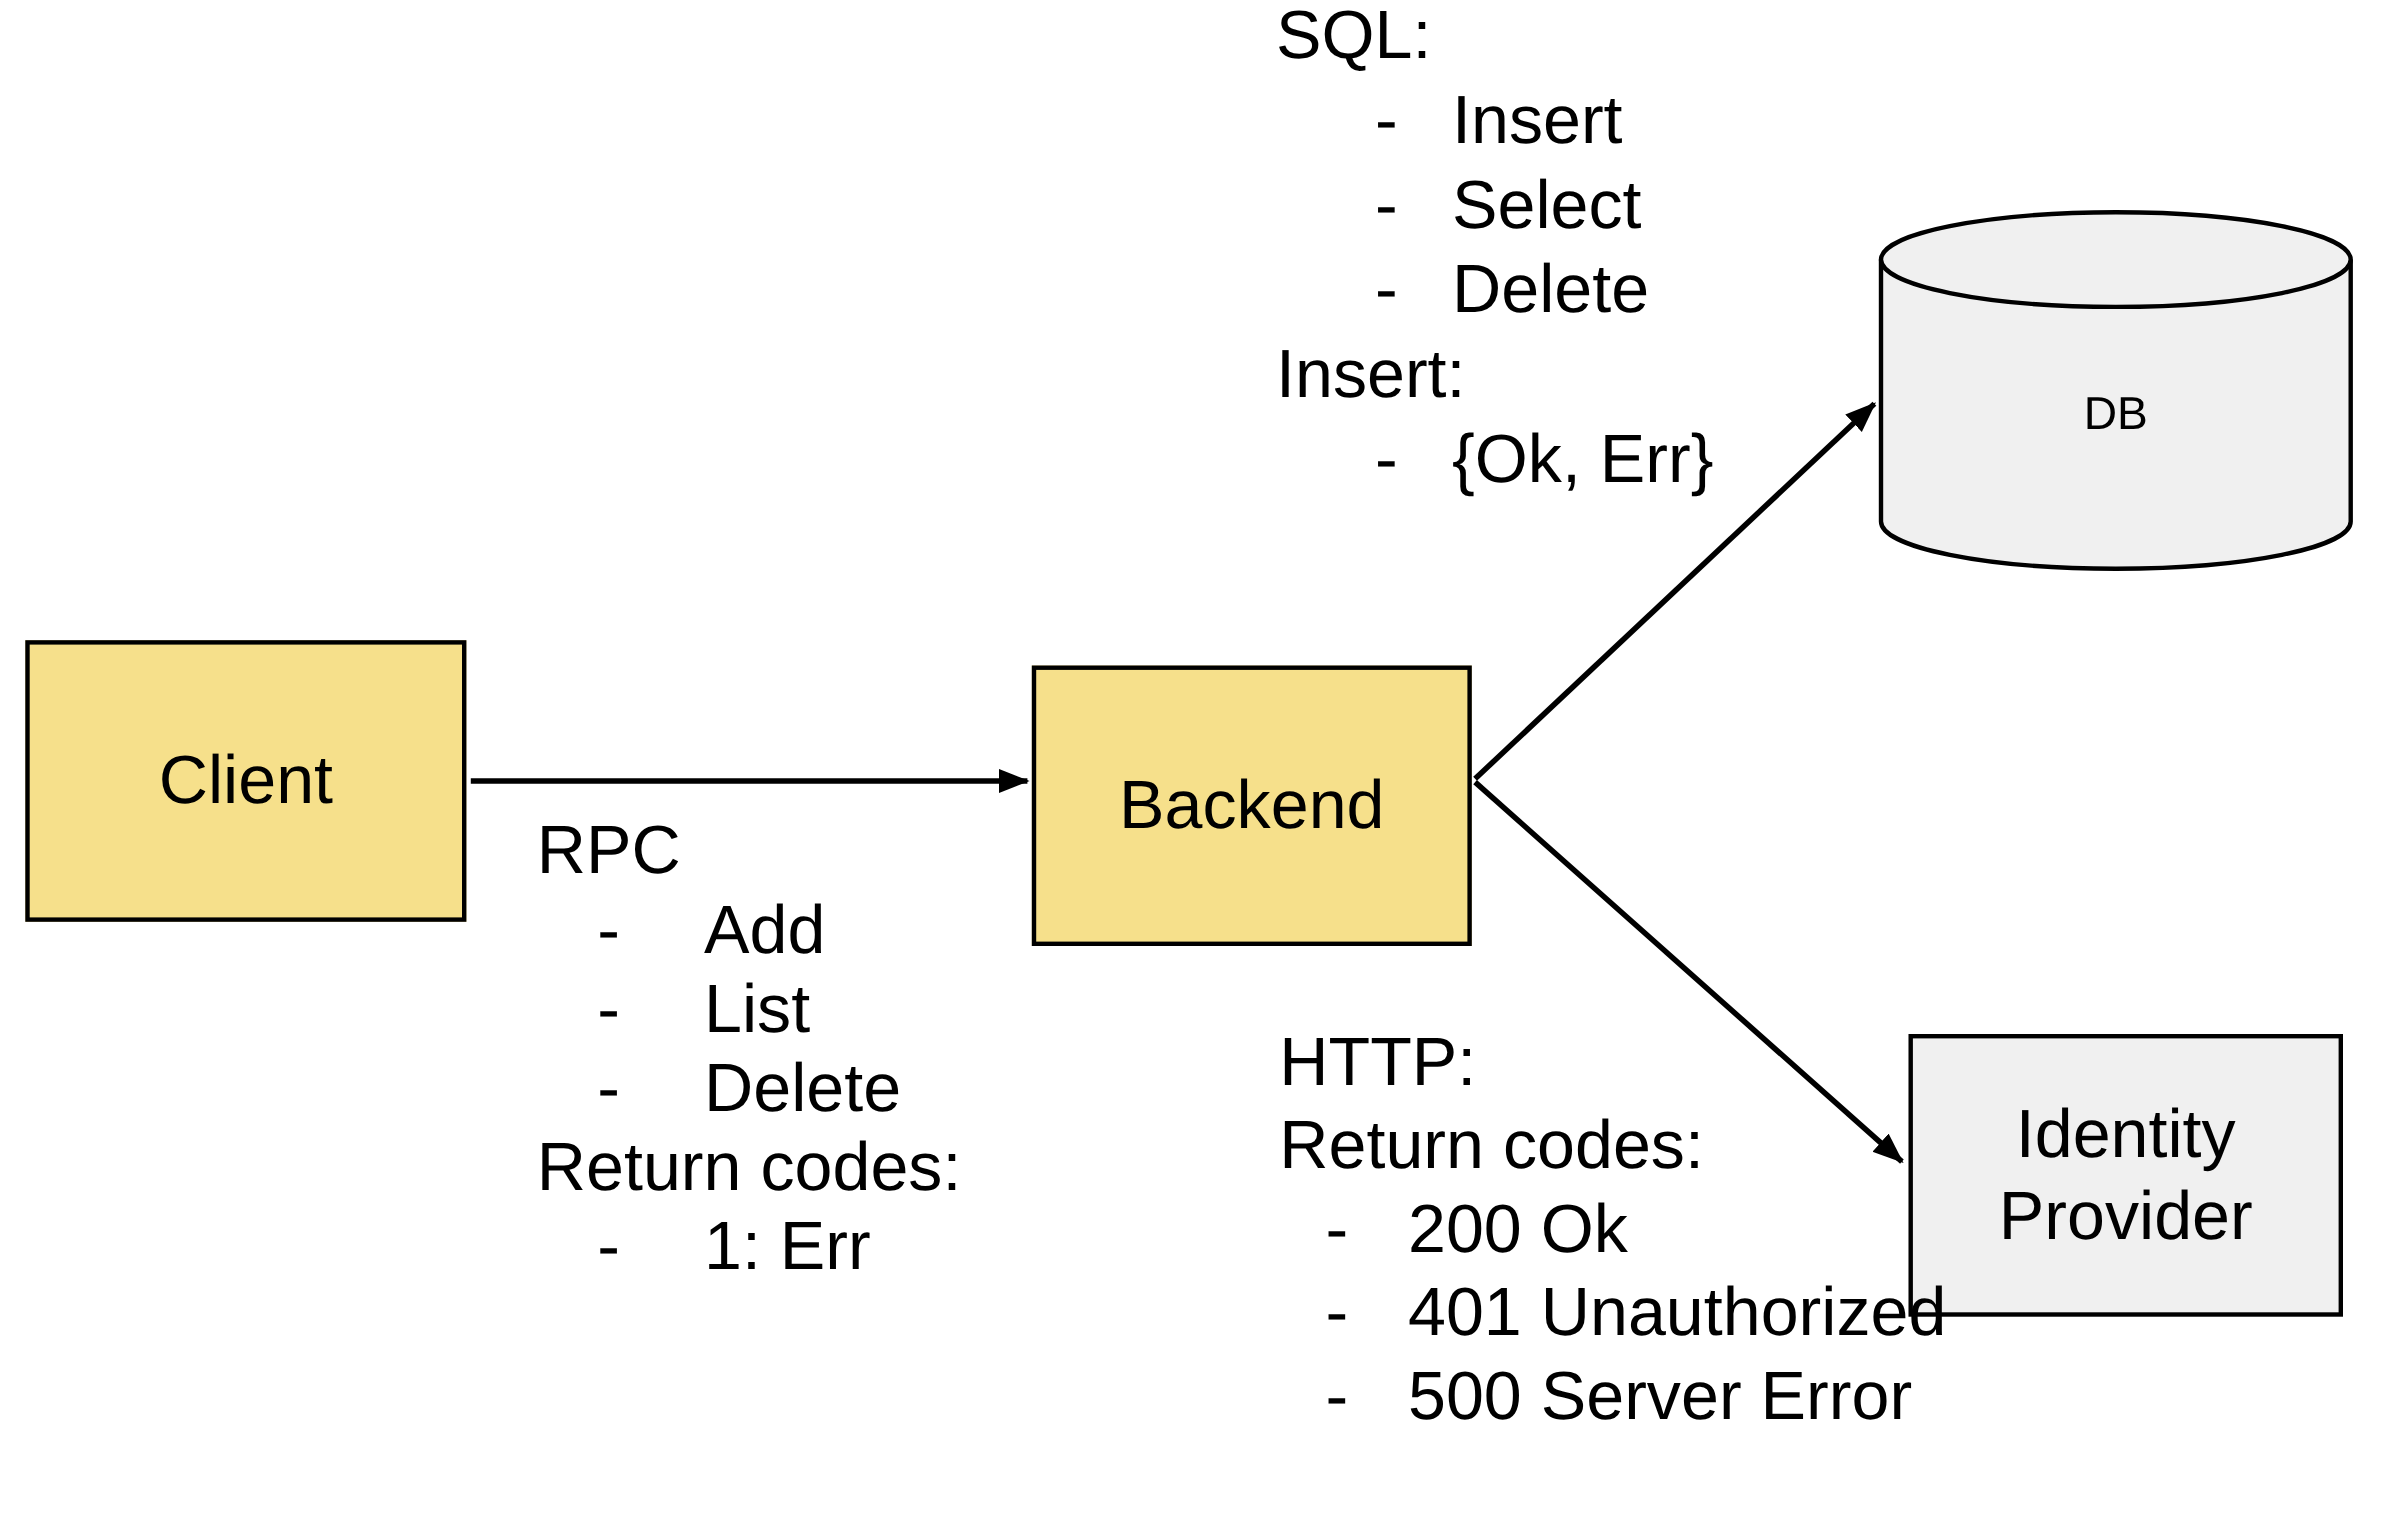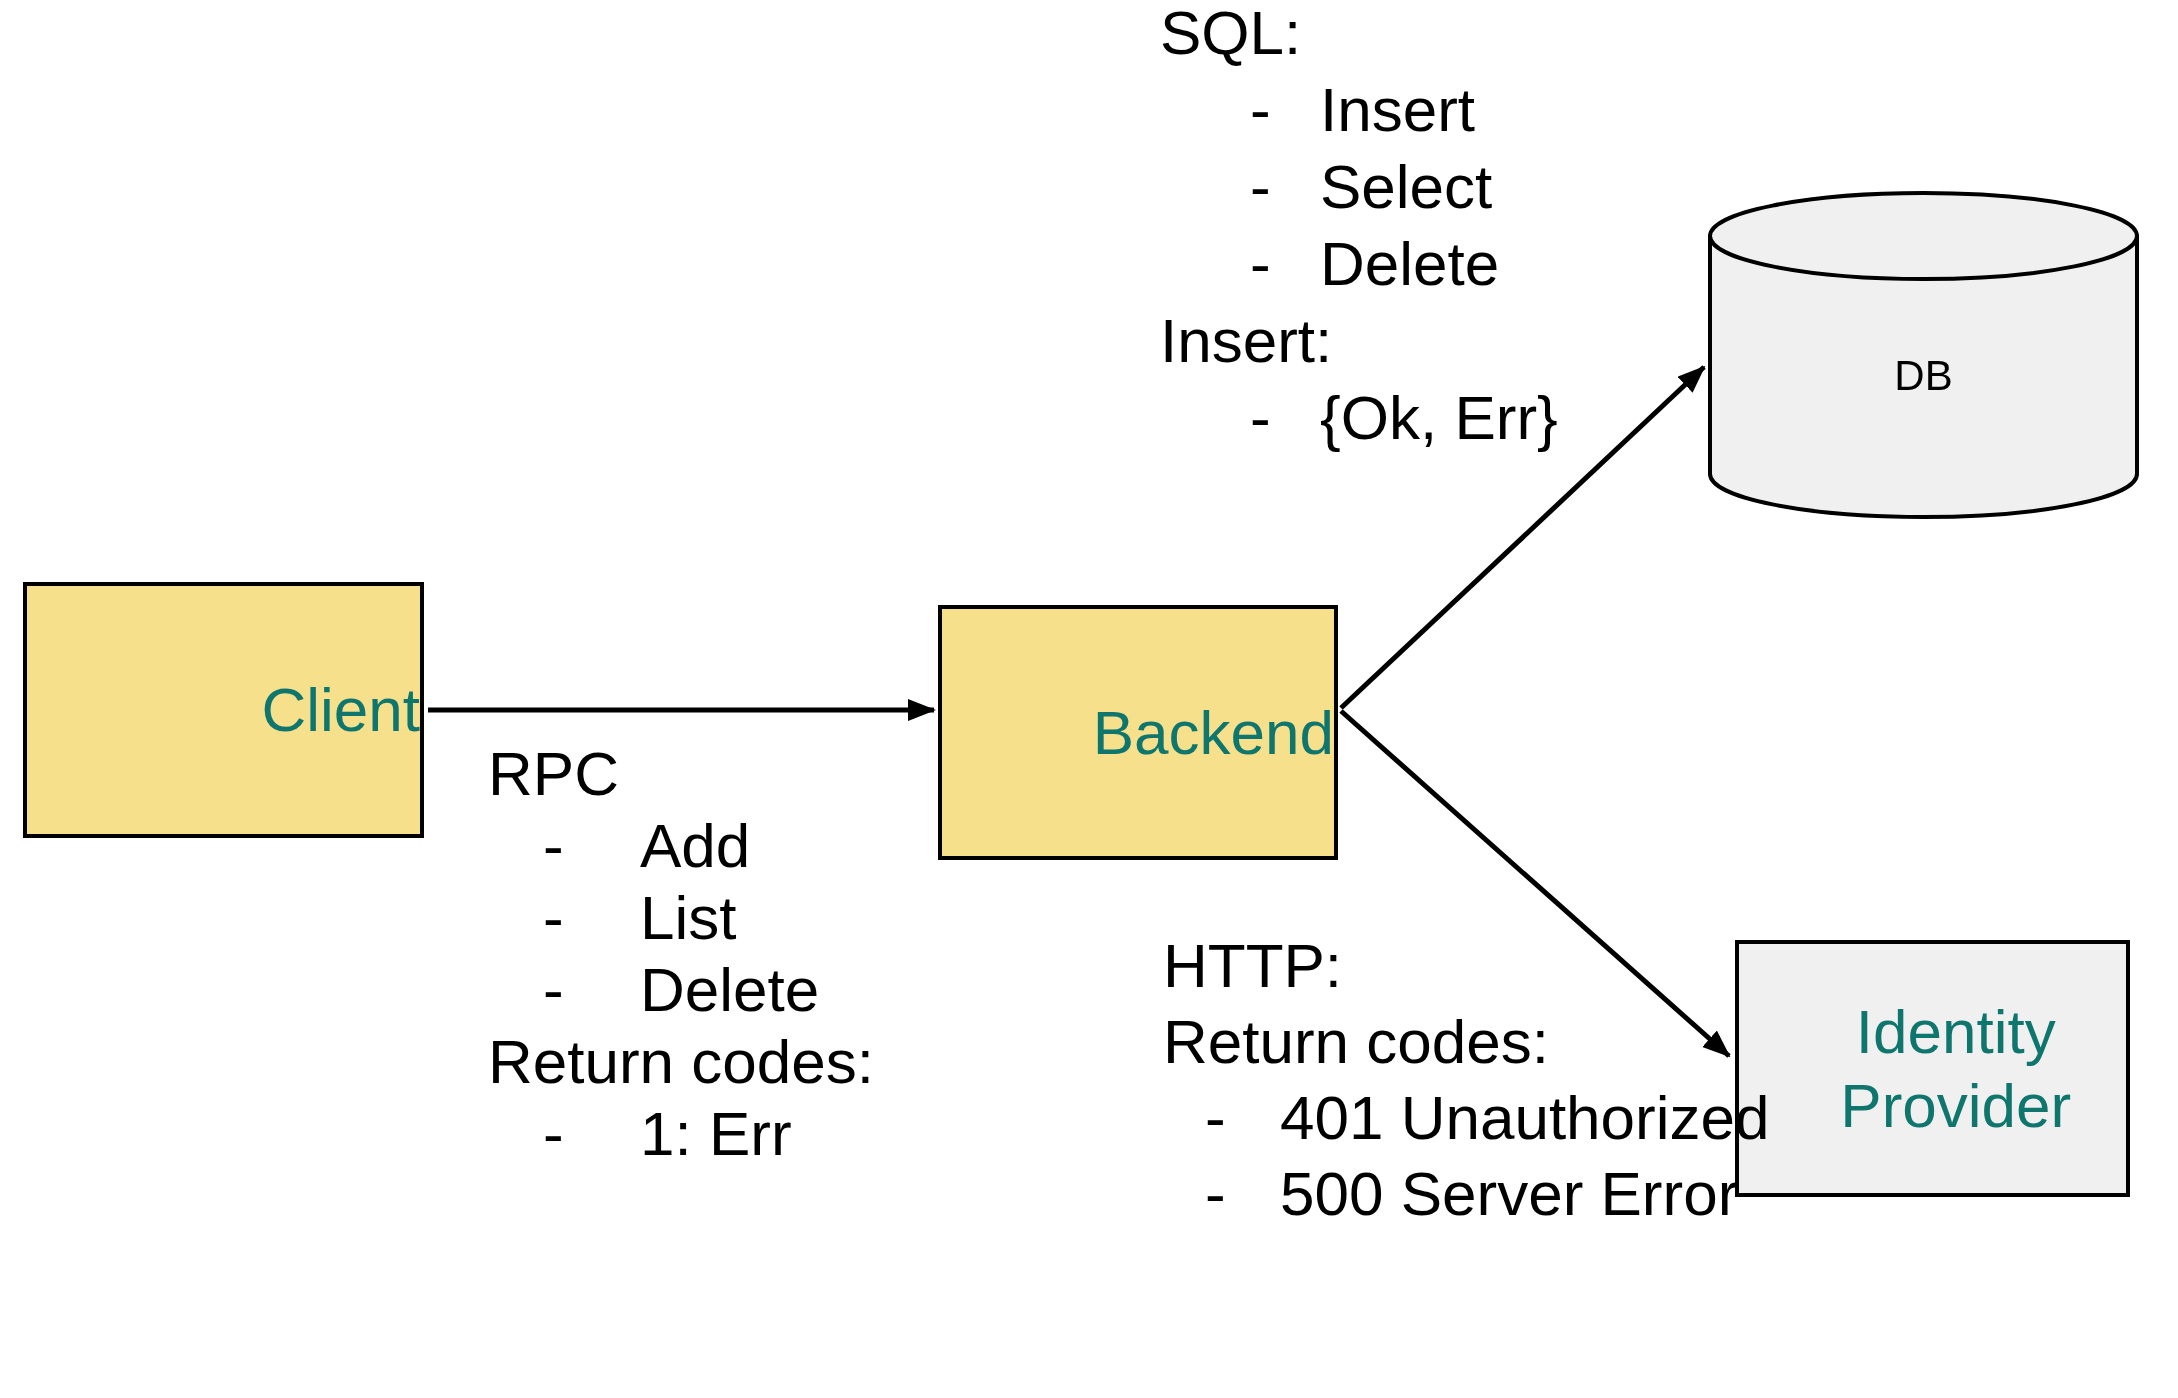--- a/index.html
+++ b/index.html
@@ -22,25 +22,25 @@
     left: 0; top: 0;
     width: 2178px;
     height: 1398px;
   }
   .node {
     position: absolute;
     border: 4px solid #000000;
     box-sizing: border-box;
     display: flex;
     align-items: center;
-    justify-content: flex-end;
+    justify-content: center;
     text-align: center;
     font-size: 62px;
     line-height: 74px;
-    color: #0f766e;
+    color: #000000;
   }
   .node .node-label {
     max-width: 88%;
   }
   #node-client  { left: 23px;   top: 582px; width: 401px; height: 256px; }
   #node-backend { left: 938px;  top: 582px; width: 400px; height: 255px; }
   #node-idp     { left: 1735px; top: 940px; width: 395px; height: 257px; }
   .db-label {
     position: absolute;
     left: 1710px; top: 236px; width: 427px; height: 280px;
@@ -160,20 +160,23 @@
 
       <div class="line">
         <span class="text">HTTP:</span>
       </div>
 
 
       <div class="line">
         <span class="text">Return codes:</span>
       </div>
 
+      <div class="line">
+        <span class="dash">-</span><span class="text">200 Ok</span>
+      </div>
 
       <div class="line">
         <span class="dash">-</span><span class="text">401 Unauthorized</span>
       </div>
 
       <div class="line">
         <span class="dash">-</span><span class="text">500 Server Error</span>
       </div>
     </div>
 

